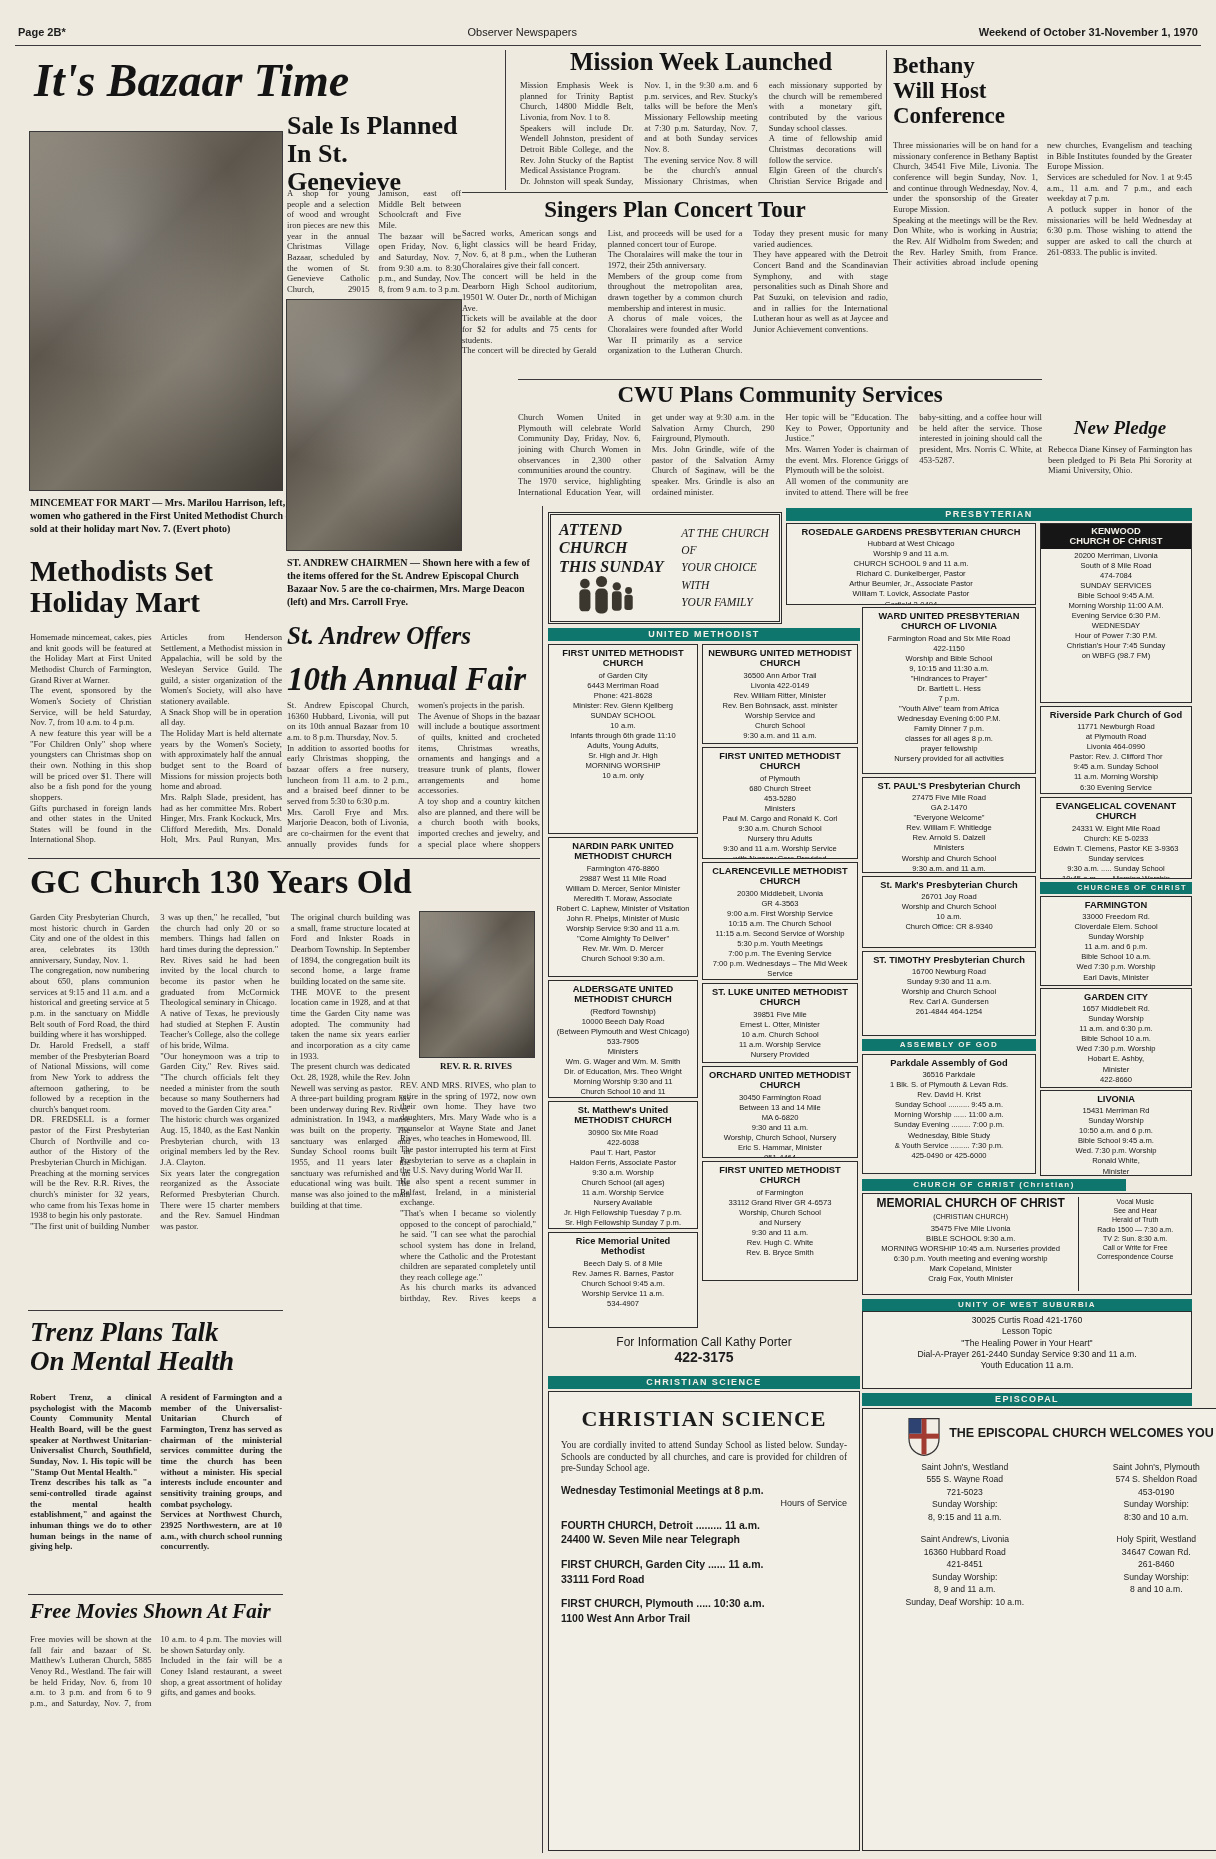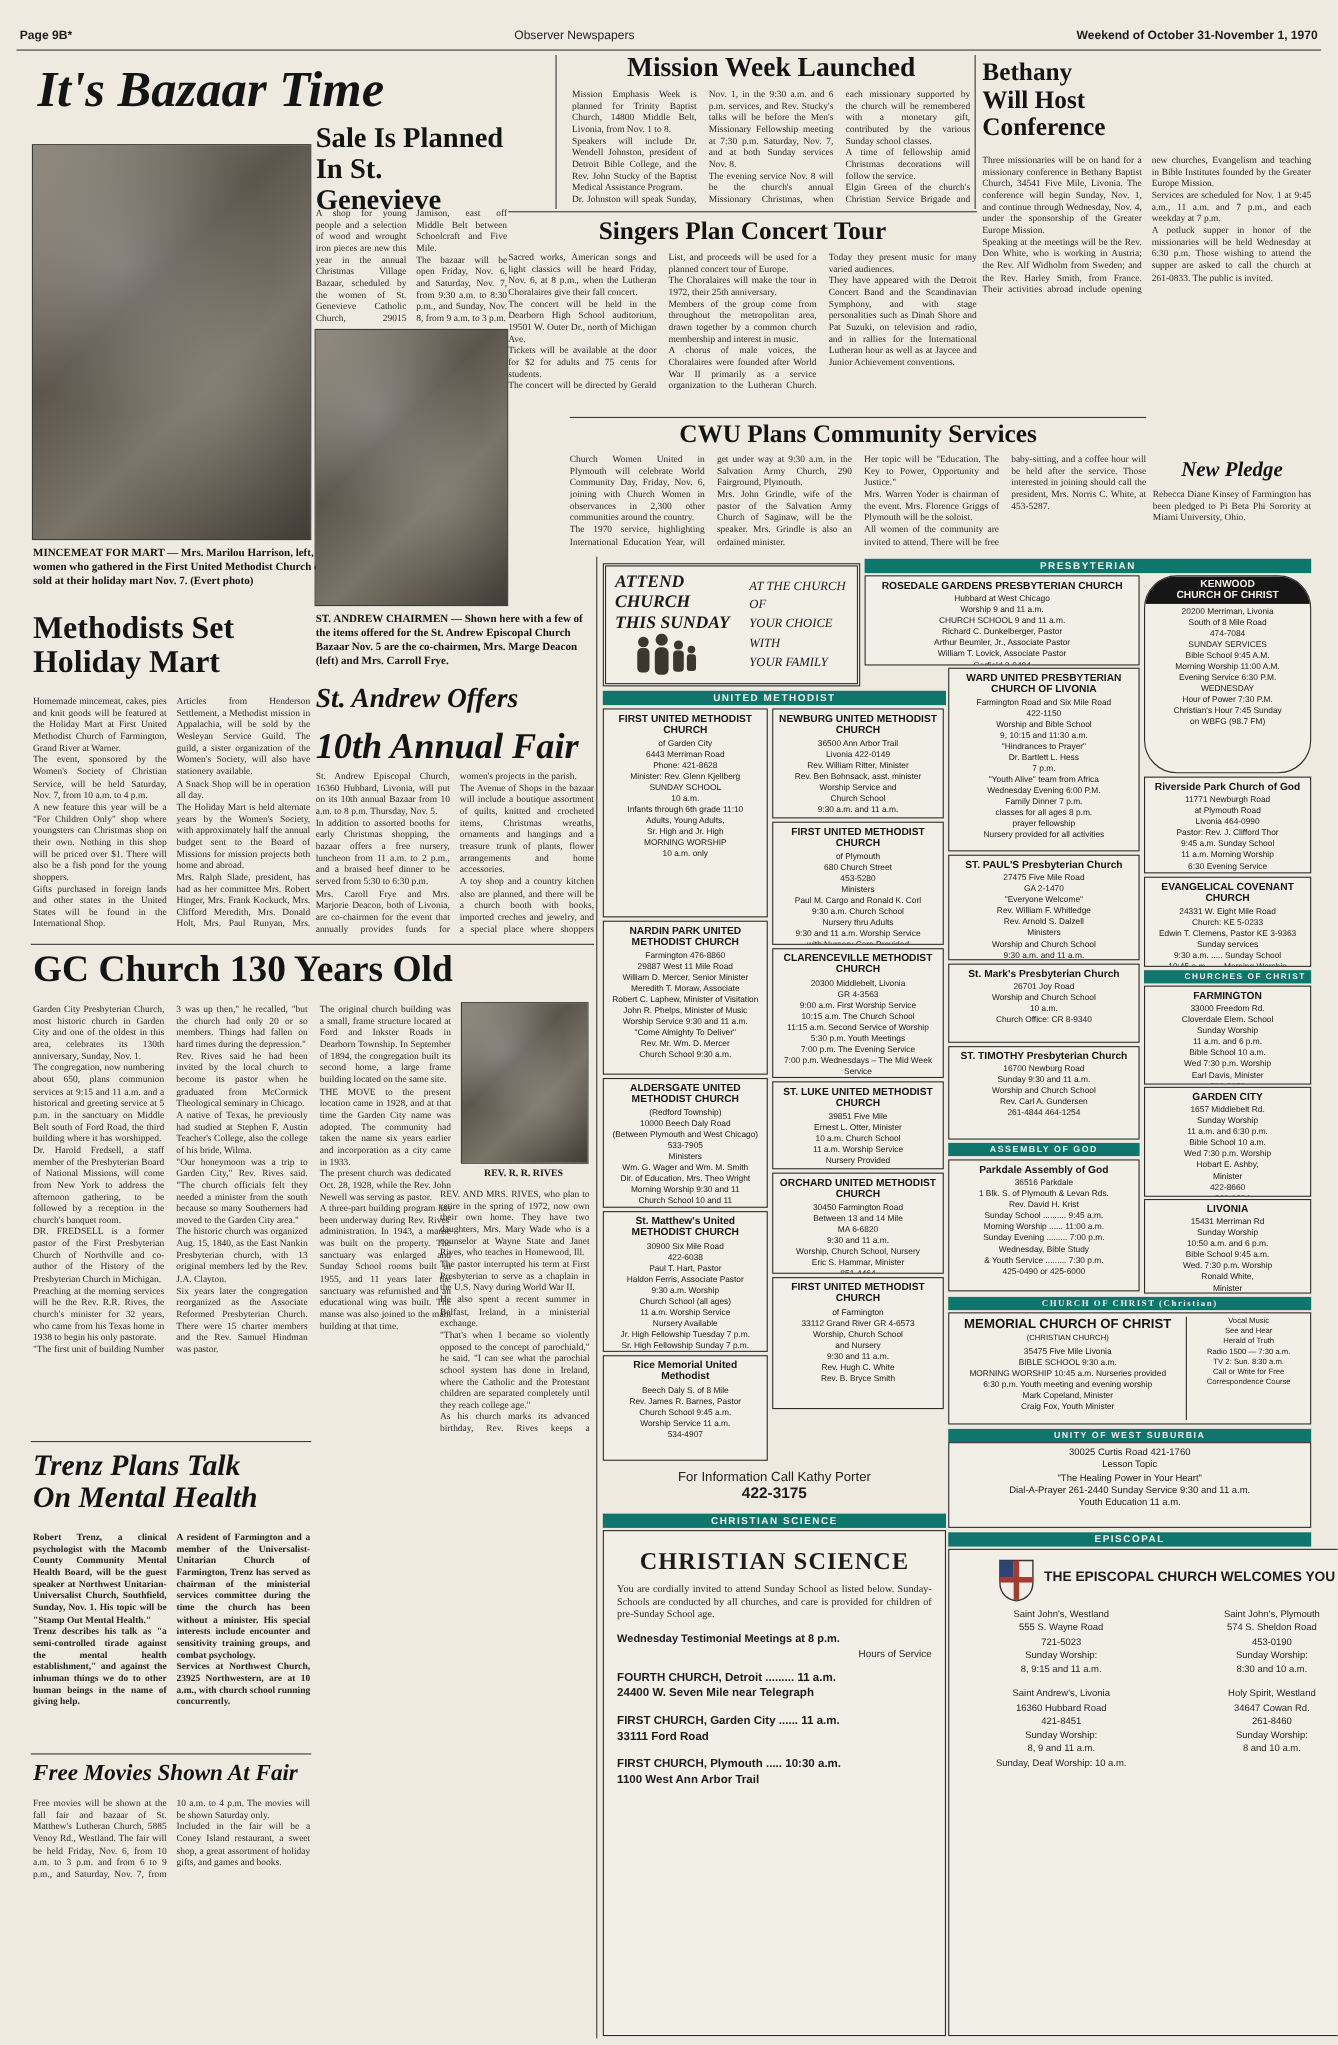--- a/index.html
+++ b/index.html
@@ -49,21 +49,21 @@
   .ep-grid{display:grid;grid-template-columns:1fr 1fr;gap:10px 8px;}
   .ep-entry{font-family:"Liberation Sans",sans-serif;font-size:8.6px;line-height:1.45;text-align:center;
             white-space:pre-line;}
   .info-line{font-family:"Liberation Sans",sans-serif;text-align:center;font-size:12px;}
   .info-line b{font-size:14px;}
 </style>
 </head>
 <body>
 
 <div class="abs" style="left:18px;top:26px;width:1180px;display:flex;justify-content:space-between;font-family:'Liberation Sans',sans-serif;font-size:11px;font-weight:bold;">
-  <span>Page 9B*</span>
+  <span>Page 2B*</span>
   <span style="font-weight:normal;">Observer Newspapers</span>
   <span>Weekend of October 31-November 1, 1970</span>
 </div>
 <div class="abs hr" style="left:15px;top:45px;width:1186px;"></div>
 
 <div class="abs hl it" style="left:34px;top:56px;width:450px;font-size:46px;">It's Bazaar Time</div>
 <div class="abs photo" style="left:30px;top:132px;width:252px;height:358px;"></div>
 <div class="abs caption" style="left:30px;top:496px;width:432px;height:56px;">MINCEMEAT FOR MART — Mrs. Marilou Harrison, left, and Mrs. Edith Balman were among the women who gathered in the First United Methodist Church of Farmington to make mincemeat to be sold at their holiday mart Nov. 7. (Evert photo)</div>
 
 <div class="abs hl" style="left:287px;top:112px;width:178px;font-size:26px;">Sale Is Planned
@@ -196,21 +196,21 @@
   </div>
   <div class="choice">AT THE CHURCH OF
 YOUR CHOICE WITH
 YOUR FAMILY</div>
 </div>
 
 <div class="abs bar" style="left:786px;top:508px;width:406px;height:13px;line-height:13px;">PRESBYTERIAN</div>
 <div class="abs bar" style="left:548px;top:628px;width:312px;height:13px;line-height:13px;">UNITED METHODIST</div>
 <div class="abs bar" style="left:1040px;top:882px;width:152px;height:12px;line-height:12px;font-size:7.5px;padding-left:32px;">CHURCHES OF CHRIST</div>
 <div class="abs bar" style="left:862px;top:1039px;width:174px;height:12px;line-height:12px;font-size:8px;">ASSEMBLY OF GOD</div>
-<div class="abs bar" style="left:862px;top:1179px;width:330px;height:12px;line-height:12px;font-size:8px;font-family:Liberation Serif, serif;">CHURCH OF CHRIST (Christian)</div>
+<div class="abs bar" style="left:862px;top:1179px;width:264px;height:12px;line-height:12px;font-size:8px;">CHURCH OF CHRIST (Christian)</div>
 <div class="abs bar" style="left:862px;top:1299px;width:330px;height:12px;line-height:12px;font-size:8px;">UNITY OF WEST SUBURBIA</div>
 <div class="abs bar" style="left:548px;top:1376px;width:312px;height:13px;line-height:13px;">CHRISTIAN SCIENCE</div>
 <div class="abs bar" style="left:862px;top:1393px;width:330px;height:13px;line-height:13px;">EPISCOPAL</div>
 
 <div class="abs church" style="left:786px;top:523px;width:250px;height:82px;">
   <div class="cname">ROSEDALE GARDENS PRESBYTERIAN CHURCH</div>
   <div class="clines">Hubbard at West Chicago
 Worship 9 and 11 a.m.
 CHURCH SCHOOL 9 and 11 a.m.
 Richard C. Dunkelberger, Pastor
@@ -266,21 +266,21 @@
 1 Blk. S. of Plymouth &amp; Levan Rds.
 Rev. David H. Krist
 Sunday School .......... 9:45 a.m.
 Morning Worship ...... 11:00 a.m.
 Sunday Evening ......... 7:00 p.m.
 Wednesday, Bible Study
 &amp; Youth Service ......... 7:30 p.m.
 425-0490 or 425-6000</div>
 </div>
 
-<div class="abs church" style="left:1040px;top:523px;width:152px;height:180px;border-radius:30px;">
+<div class="abs church" style="left:1040px;top:523px;width:152px;height:180px;">
   <div class="cname dark">KENWOOD
 CHURCH OF CHRIST</div>
   <div class="clines">20200 Merriman, Livonia
 South of 8 Mile Road
 474-7084
 SUNDAY SERVICES
 Bible School 9:45 A.M.
 Morning Worship 11:00 A.M.
 Evening Service 6:30 P.M.
 WEDNESDAY

